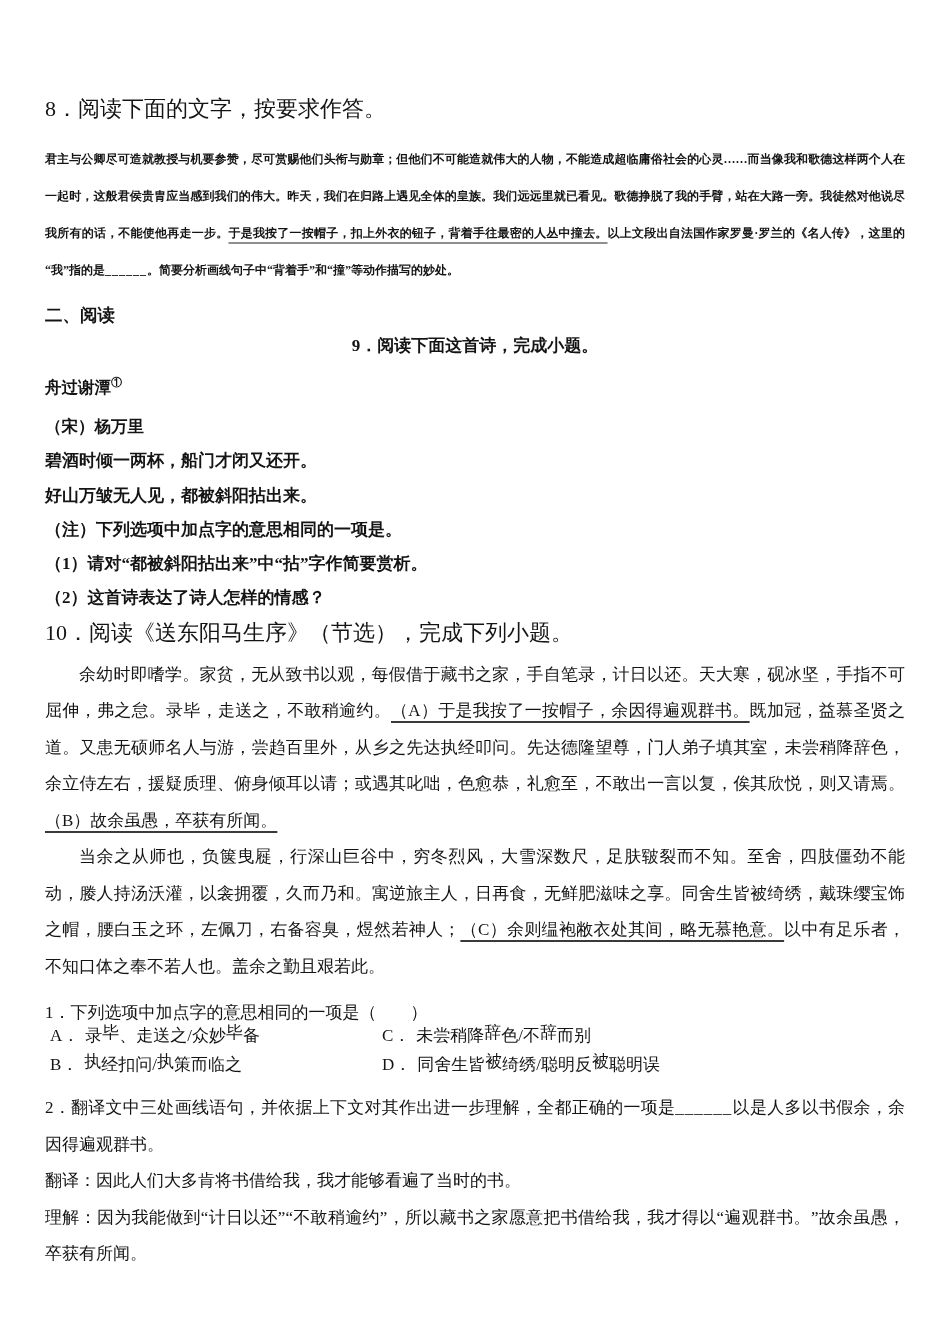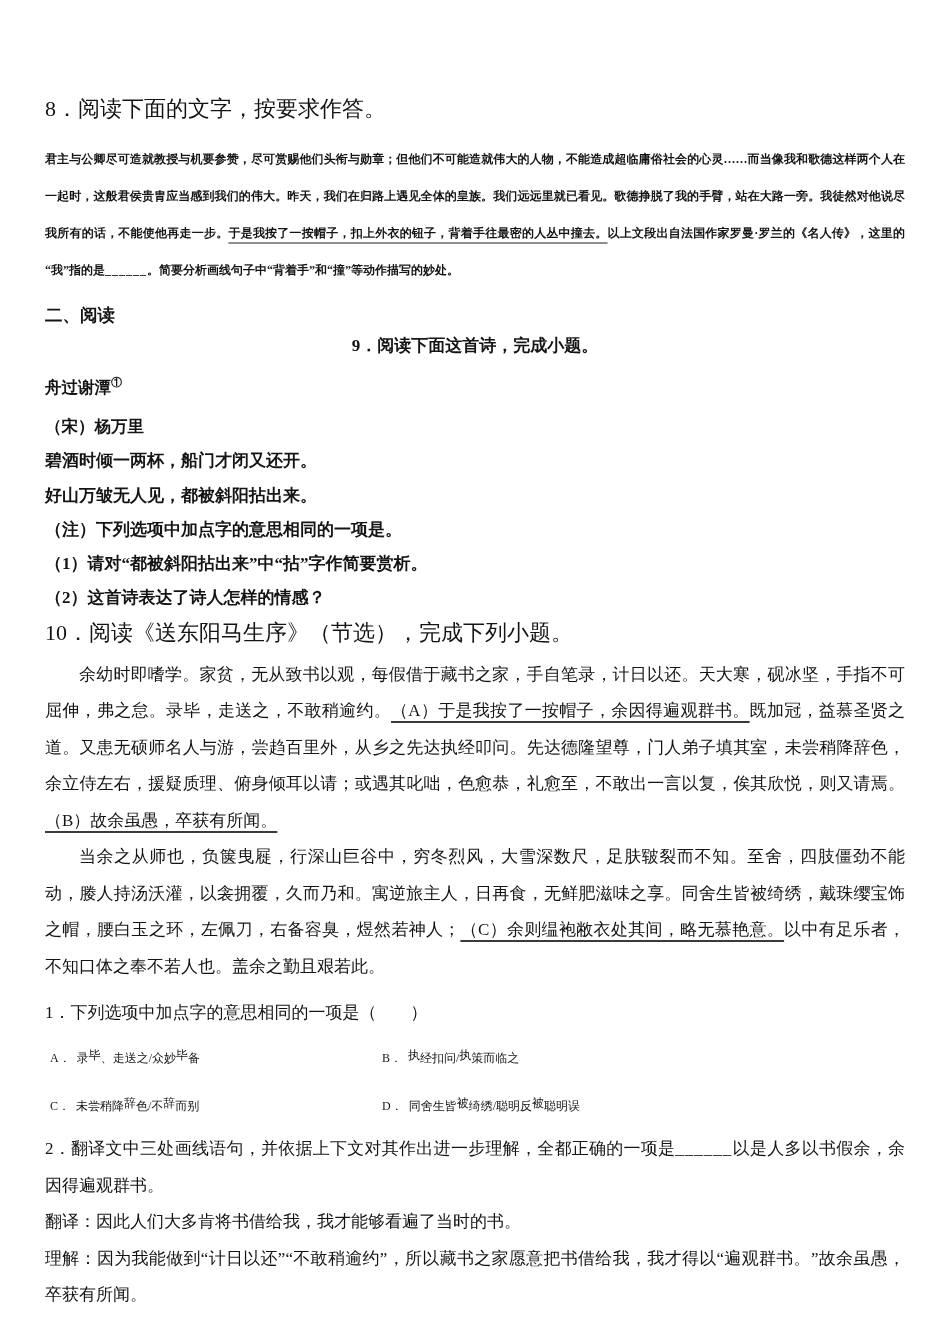--- a/index.html
+++ b/index.html
@@ -40,24 +40,24 @@
   .poem-note{margin-top:12px;font-size:17px;font-weight:bold;line-height:22px;}
   .subq{margin-top:12px;font-size:17px;font-weight:bold;line-height:22px;}
   .q10-stem{margin-top:12px;}
   .classical{
     font-size:17px;line-height:36.5px;text-align:justify;
     text-indent:2em;
   }
   .classical-first{margin-top:12px;}
   .sub-stem{margin-top:16px;font-size:17px;line-height:24px;}
   .options{
-    margin-top:22px;
+    margin-top:0;
     display:grid;grid-template-columns:332px auto;
-    row-gap:26px;
-    font-size:12px;line-height:22px;
+    row-gap:7px;
+    font-size:17px;line-height:22px;
     padding-left:5px;
   }
   .option .opt-label{margin-right:6px;}
   .dot{position:relative;top:-3px;}
   .flow{font-size:17px;line-height:36.5px;text-align:justify;}
   .flow-first{margin-top:14px;}
 </style>
 </head>
 <body>
 
@@ -85,22 +85,22 @@
     <p class="stem q10-stem">10．阅读《送东阳马生序》（节选），完成下列小题。</p>
 
     <p class="classical classical-first"><span>余幼时即嗜学。家贫，无从致书以观，每假借于藏书之家，手自笔录，计日以还。天大寒，砚冰坚，手指不可屈伸，弗之怠。录毕，走送之，不敢稍逾约。</span><span class="ul">（A）于是我按了一按帽子，余因得遍观群书。</span><span>既加冠，益慕圣贤之道。又患无硕师名人与游，尝趋百里外，从乡之先达执经叩问。先达德隆望尊，门人弟子填其室，未尝稍降辞色，余立侍左右，援疑质理、俯身倾耳以请；或遇其叱咄，色愈恭，礼愈至，不敢出一言以复，俟其欣悦，则又请焉。</span><span class="ul">（B）故余虽愚，卒获有所闻。</span></p>
 
     <p class="classical"><span>当余之从师也，负箧曳屣，行深山巨谷中，穷冬烈风，大雪深数尺，足肤皲裂而不知。至舍，四肢僵劲不能动，媵人持汤沃灌，以衾拥覆，久而乃和。寓逆旅主人，日再食，无鲜肥滋味之享。同舍生皆被绮绣，戴珠缨宝饰之帽，腰白玉之环，左佩刀，右备容臭，煜然若神人；</span><span class="ul">（C）余则缊袍敝衣处其间，略无慕艳意。</span><span>以中有足乐者，不知口体之奉不若人也。盖余之勤且艰若此。</span></p>
 
     <p class="sub-stem">1．下列选项中加点字的意思相同的一项是（　　）</p>
 
     <div class="options">
       <div class="option"><span class="opt-label">A．</span><span>录</span><span class="dot">毕</span><span>、走送之/众妙</span><span class="dot">毕</span><span>备</span></div>
+      <div class="option"><span class="opt-label">C．</span><span>未尝稍降</span><span class="dot">辞</span><span>色/不</span><span class="dot">辞</span><span>而别</span></div>
       <div class="option"><span class="opt-label">B．</span><span></span><span class="dot">执</span><span>经扣问/</span><span class="dot">执</span><span>策而临之</span></div>
-      <div class="option"><span class="opt-label">C．</span><span>未尝稍降</span><span class="dot">辞</span><span>色/不</span><span class="dot">辞</span><span>而别</span></div>
       <div class="option"><span class="opt-label">D．</span><span>同舍生皆</span><span class="dot">被</span><span>绮绣/聪明反</span><span class="dot">被</span><span>聪明误</span></div>
     </div>
 
     <p class="flow flow-first"><span>2．翻译文中三处画线语句，并依据上下文对其作出进一步理解，全都正确的一项是</span><span class="blank">______</span><span>以是人多以书假余，余因得遍观群书。</span></p>
     <p class="flow">翻译：因此人们大多肯将书借给我，我才能够看遍了当时的书。</p>
     <p class="flow">理解：因为我能做到“计日以还”“不敢稍逾约”，所以藏书之家愿意把书借给我，我才得以“遍观群书。”故余虽愚，卒获有所闻。</p>
   </section>
 
 </div>
 

